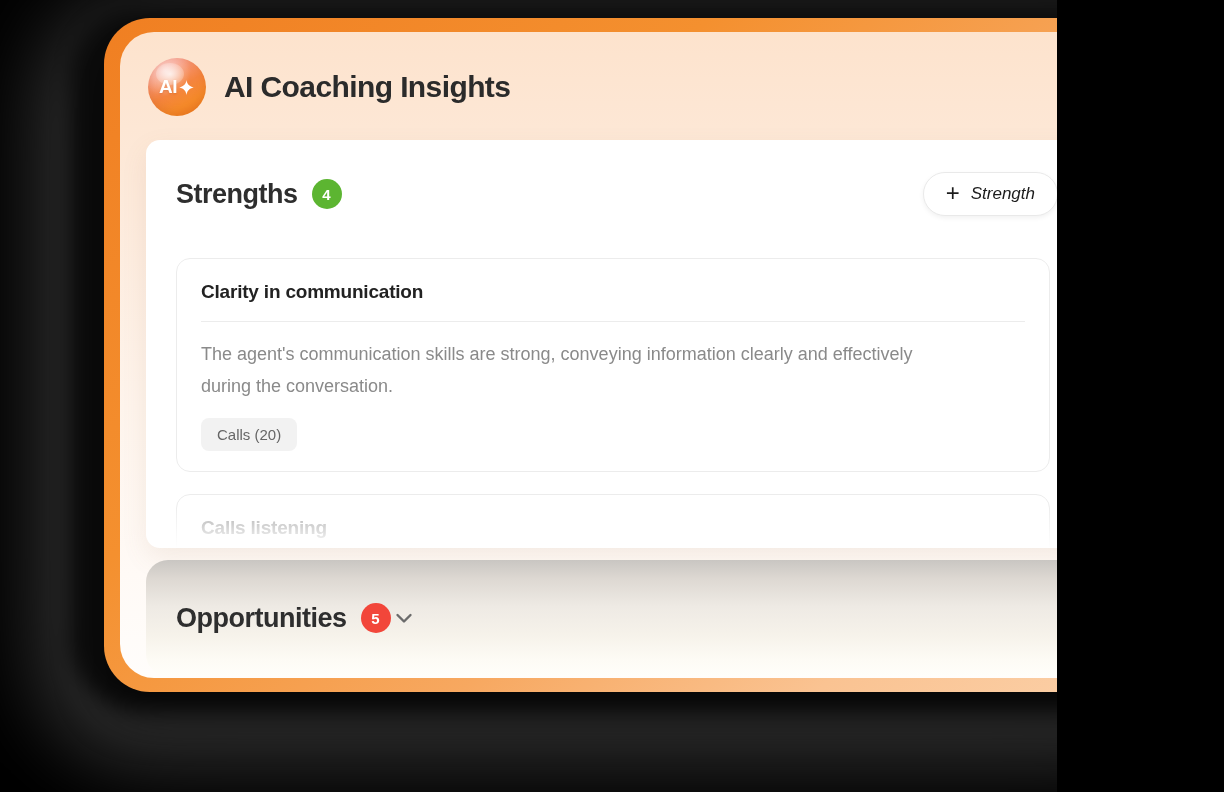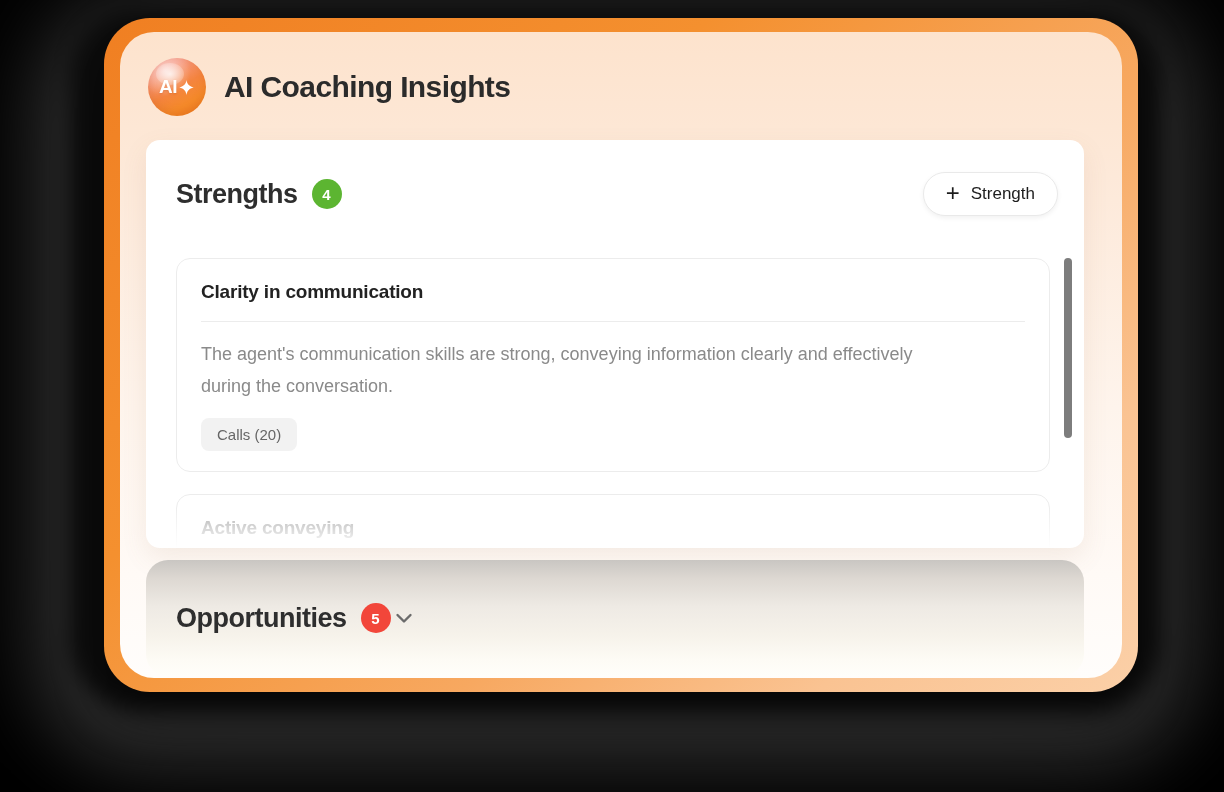--- a/index.html
+++ b/index.html
@@ -8,21 +8,21 @@
     width: 1224px;
     height: 792px;
     background: #000000;
     font-family: "Liberation Sans", sans-serif;
     overflow: hidden;
   }
 
   
   #stage {
     position: relative;
-    width: 1224px;
+    width: 1057px;
     height: 792px;
     background: #000;
     overflow: hidden;
   }
 
   
   #halo {
     position: absolute;
     left: 70px;
     top: 10px;
@@ -192,20 +192,21 @@
     font-size: 24px;
     color: #1c1c1c;
     line-height: 1;
     font-weight: 400;
     margin-top: -2px;
   }
   #add-strength-btn .btn-label {
     font-size: 17px;
     color: #1c1c1c;
     font-weight: 500;
+    font-style: italic;
   }
 
   
   #list-viewport {
     position: absolute;
     left: 0;
     right: 0;
     top: 102px;
     bottom: 0;
     overflow: hidden;
@@ -340,21 +341,21 @@
         <div id="list-viewport">
 
           <div class="insight-card">
             <div class="card-title">Clarity in communication</div>
             <div class="divider"></div>
             <div class="card-body">The agent's communication skills are strong, conveying information clearly and effectively during the conversation.</div>
             <div class="tag">Calls (20)</div>
           </div>
 
           <div class="insight-card faded">
-            <div class="card-title">Active conveying</div>
+            <div class="card-title">Calls listening</div>
             <div class="divider"></div>
             <div class="card-body"></div>
           </div>
 
         </div>
 
         <div id="scrollbar-track">
           <div id="scrollbar-thumb"></div>
         </div>
       </div>

